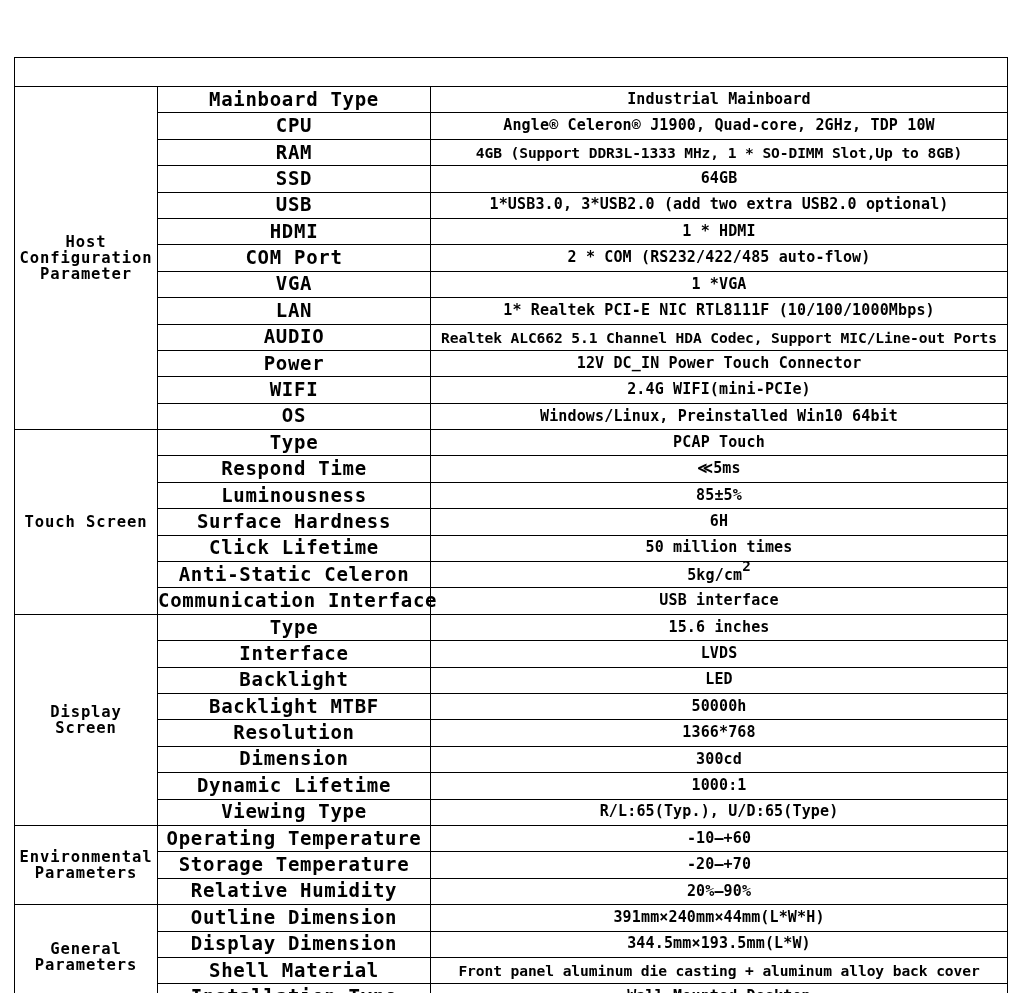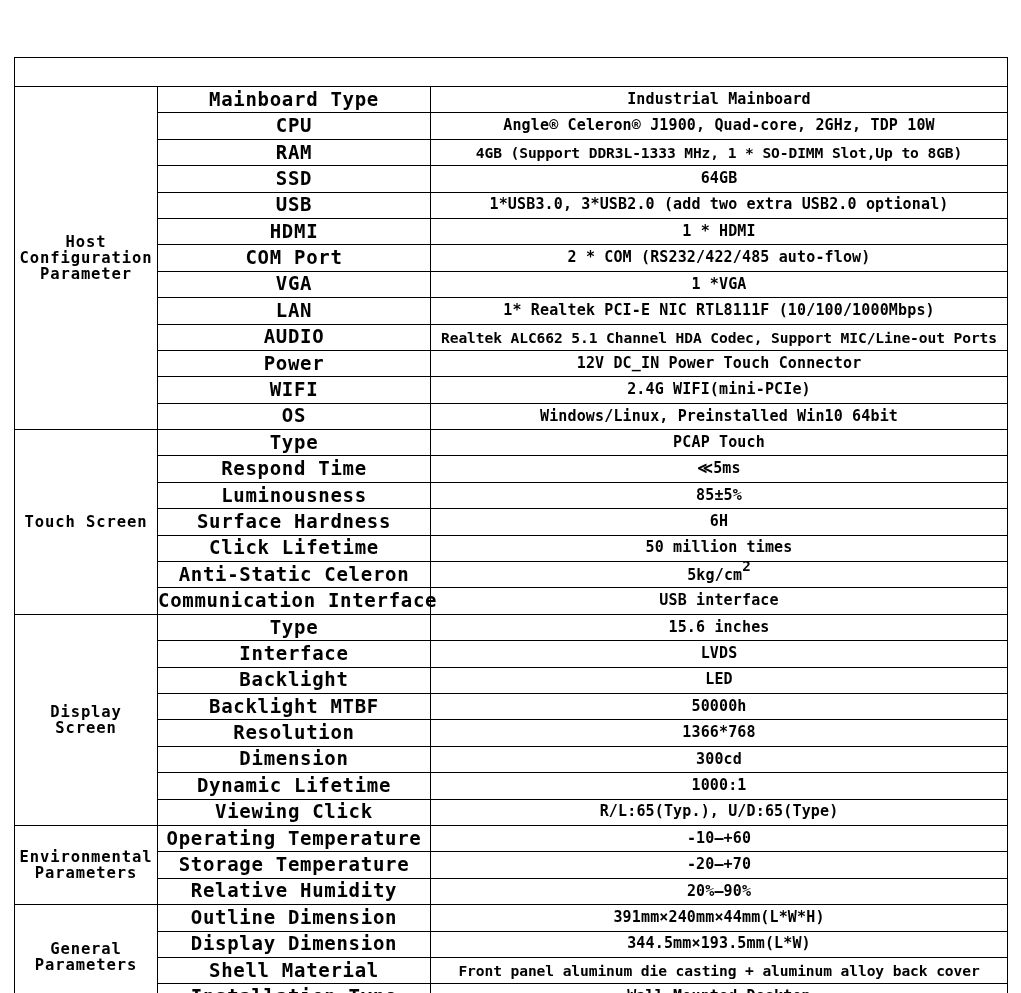--- a/index.html
+++ b/index.html
@@ -225,21 +225,21 @@
           </tr>
           <tr>
             <td class="param">Dimension</td>
             <td class="value">300cd</td>
           </tr>
           <tr>
             <td class="param">Dynamic Lifetime</td>
             <td class="value">1000:1</td>
           </tr>
           <tr>
-            <td class="param">Viewing Click</td>
+            <td class="param">Viewing Type</td>
             <td class="value">R/L:65(Typ.), U/D:65(Type)</td>
           </tr>
           <tr>
             <td class="cat" rowspan="3">Environmental<br>Parameters</td>
             <td class="param">Operating Temperature</td>
             <td class="value">-10—+60</td>
           </tr>
           <tr>
             <td class="param">Storage Temperature</td>
             <td class="value">-20—+70</td>

